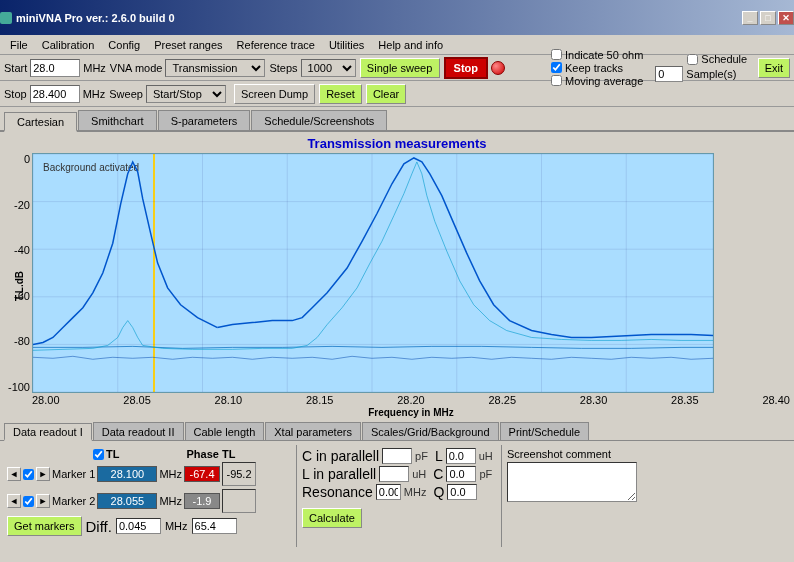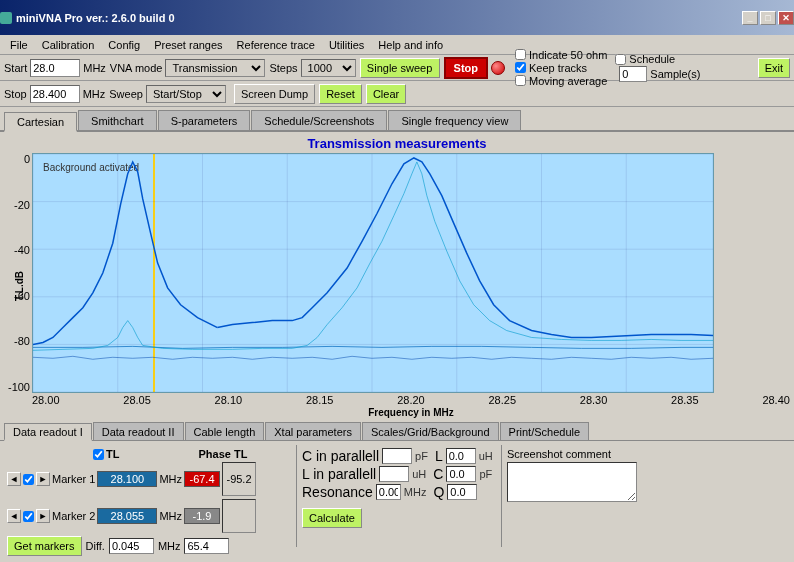--- a/index.html
+++ b/index.html
@@ -114,20 +114,21 @@
 
     .checkbox-group {
       display: flex;
       flex-direction: column;
       gap: 1px;
     }
     .checkbox-item {
       display: flex;
       align-items: center;
       gap: 3px;
+      margin-left: 36px;
     }
     .checkbox-item input[type=checkbox] { width: 11px; height: 11px; margin: 0; }
 
     .tabs-container {
       background: #d4d0c8;
       display: flex;
       align-items: flex-end;
       padding: 3px 4px 0;
       border-bottom: 2px solid #888;
       gap: 1px;
@@ -280,21 +281,21 @@
       display: flex;
       align-items: center;
       justify-content: center;
       font-size: 11px;
     }
     .marker-phase-box {
       background: #d4d0c8;
       color: #000;
       border: 1px inset #888;
       width: 34px;
-      height: 34px;
+      height: 24px;
       display: flex;
       align-items: center;
       justify-content: center;
       font-size: 11px;
     }
     .marker-label { font-size: 11px; }
 
     .form-row {
       display: flex;
       align-items: center;
@@ -333,21 +334,21 @@
       margin: 0 2px;
       align-self: stretch;
     }
 
     .get-markers-row {
       display: flex;
       align-items: center;
       gap: 4px;
       margin-top: 2px;
     }
-    .diff-label { font-size: 11px; text-align: center; }
+    .diff-label { font-size: 15px; text-align: center; }
     .diff-value {
       border: 1px inset #888;
       background: white;
       width: 45px;
       height: 16px;
       font-size: 11px;
       display: flex;
       align-items: center;
       padding: 0 2px;
     }
@@ -473,21 +474,20 @@
   <div class="toolbar-section">
     <button class="btn">Clear</button>
   </div>
 </div>
 
 <div class="tabs-container">
   <div class="tab active">Cartesian</div>
   <div class="tab">Smithchart</div>
   <div class="tab">S-parameters</div>
   <div class="tab">Schedule/Screenshots</div>
-  <div class="tab">Single frequency view</div>
 </div>
 
 <div class="chart-area">
   <div class="chart-title">Transmission measurements</div>
   <div class="chart-wrapper">
 
     <div class="y-axis-ticks">
       <span>0</span>
       <span>-20</span>
       <span>-40</span>
@@ -567,21 +567,21 @@
 <div class="data-panel">
 
   <div style="min-width:290px; padding: 3px;">
 
     <div style="display:flex; align-items:center; padding-left: 86px; margin-bottom:2px; gap:2px;">
       <div style="display:flex; align-items:center; gap:2px;">
         <input type="checkbox" checked="" style="width: 11px; height: 11px;">
         <span style="font-size:11px; font-weight:bold;">TL</span>
       </div>
       <div style="width:34px;"></div>
-      <span style="font-size:11px; font-weight:bold; margin-left:16px;padding-left:25px;">Phase TL</span>
+      <span style="font-size:11px; font-weight:bold; margin-left:4px;padding-left:25px;">Phase TL</span>
     </div>
 
     <div class="marker-row">
       <div class="marker-nav-btn">◄</div>
       <input type="checkbox" class="marker-checkbox" checked="" style="">
       <div class="marker-nav-btn">►</div>
       <span class="marker-label">Marker 1</span>
       <div class="marker-freq-box">28.100</div>
       <span style="font-size:11px;">MHz</span>
       <div class="marker-tl-box">-67.4</div>

